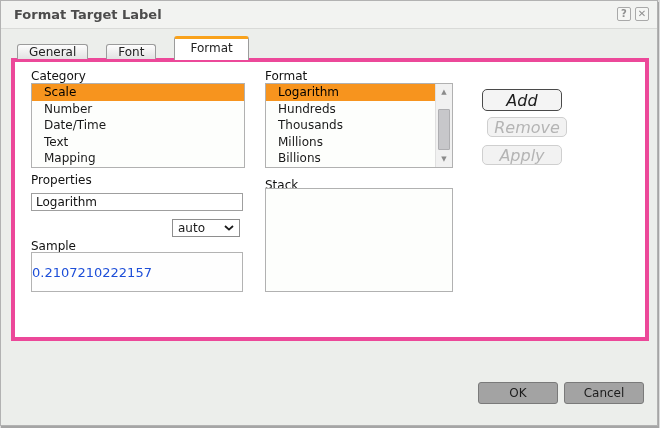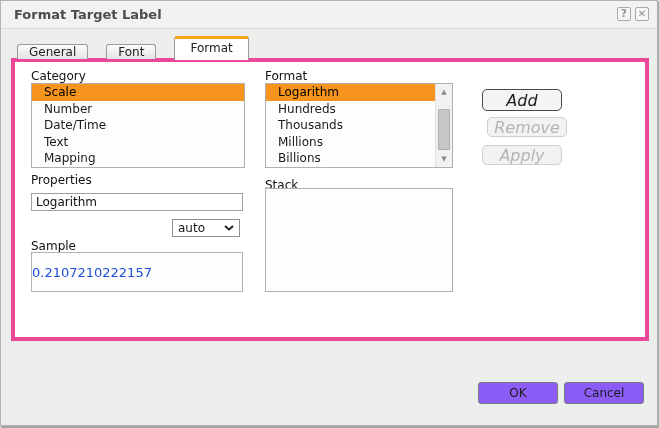--- a/index.html
+++ b/index.html
@@ -140,21 +140,21 @@
     position: absolute;
     border: 1px solid #b3b3b3;
     background: #fefefe;
     display: flex; align-items: center; 
     font-size: 13px; color: #1d4ed8;
   }
   
   .footer-btn {
     position: absolute;
     width: 80px; height: 22px;
-    background: #8b5cf6;
+    background: #a3a3a3;
     border: 1px solid #7a7a7a;
     border-radius: 3px;
     font-family: inherit; font-size: 12px; color: #1c1c1c;
     cursor: pointer;
   }
 </style>
 </head>
 <body>
 
 <div class="dialog">

